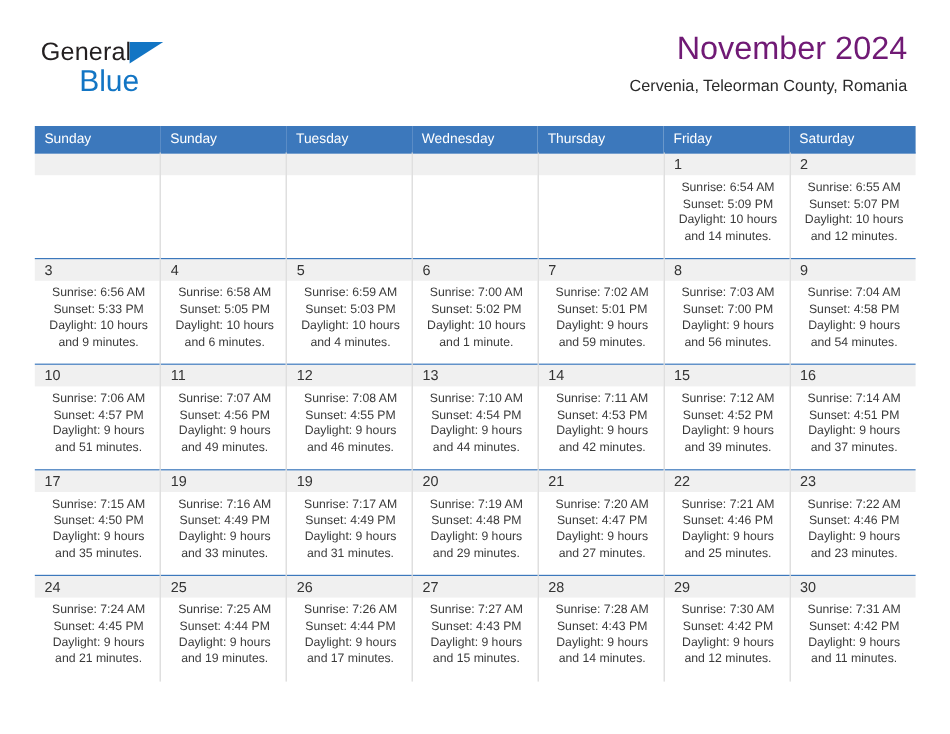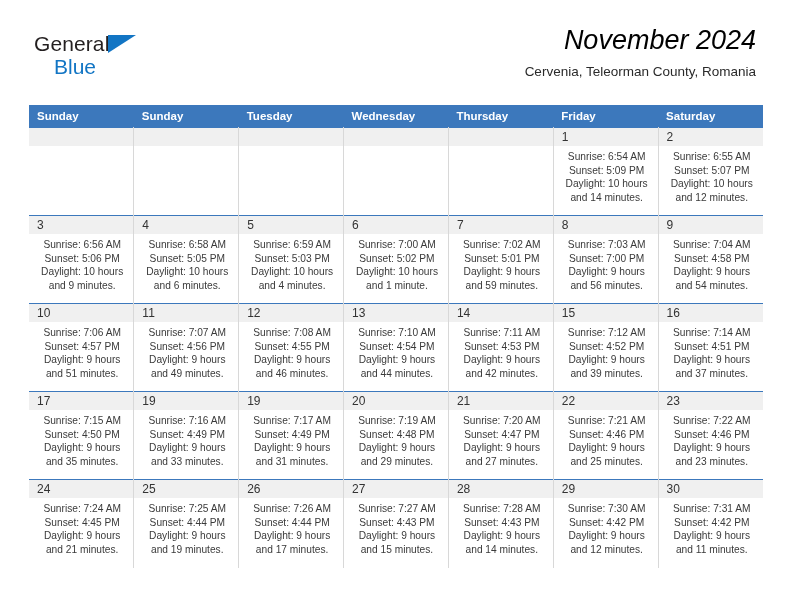--- a/index.html
+++ b/index.html
@@ -50,38 +50,37 @@
     left: 74px;
     top: 2px;
     width: 0;
     height: 0;
     border-left: 28px solid #1275c4;
     border-bottom: 18px solid transparent;
   }
   .brand-row2 {
     display: block;
     margin-top: 2px;
-    margin-left: 20px;
-    font-size: 21px;
+    margin-left: 32px;
+    font-size: 25px;
     color: #1275c4;
     font-family: "Liberation Sans", sans-serif;
   }
   .title-wrap {
     position: absolute;
     right: 36px;
     top: 26px;
     text-align: right;
   }
   .cal-title {
     font-size: 27px;
     font-weight: normal;
-    color: #000000;
+    color: #701a75;
     line-height: 1.1;
     margin: 0;
-    font-style: italic;
   }
   .cal-sub {
     font-size: 13.5px;
     color: #2a2a2a;
     margin-top: 9px;
     line-height: 1.1;
   }
 
   
   .calendar {
@@ -89,21 +88,21 @@
     left: 29px;
     top: 105px;
     width: 734px;
     border-collapse: collapse;
     table-layout: fixed;
   }
   .calendar th {
     background: #3c78bc;
     color: #ffffff;
     font-size: 11.5px;
-    font-weight: bold;
+    font-weight: normal;
     text-align: left;
     padding: 5px 0 5px 8px;
     height: 19px;
     box-sizing: border-box;
     border: none;
   }
   .calendar td {
     width: 104.85px;
     height: 88px;
     vertical-align: top;
@@ -208,21 +207,21 @@
               <div>Sunset: 5:07 PM</div>
               <div class="daylight">Daylight: 10 hours and 12 minutes.</div>
             </div>
           </td>
         </tr>
         <tr class="week-row">
           <td>
             <span class="daynum">3</span>
             <div class="info">
               <div>Sunrise: 6:56 AM</div>
-              <div>Sunset: 5:06 PM</div>
+              <div>Sunset: 5:33 PM</div>
               <div class="daylight">Daylight: 10 hours and 9 minutes.</div>
             </div>
           </td>
           <td>
             <span class="daynum">4</span>
             <div class="info">
               <div>Sunrise: 6:58 AM</div>
               <div>Sunset: 5:05 PM</div>
               <div class="daylight">Daylight: 10 hours and 6 minutes.</div>
             </div>

